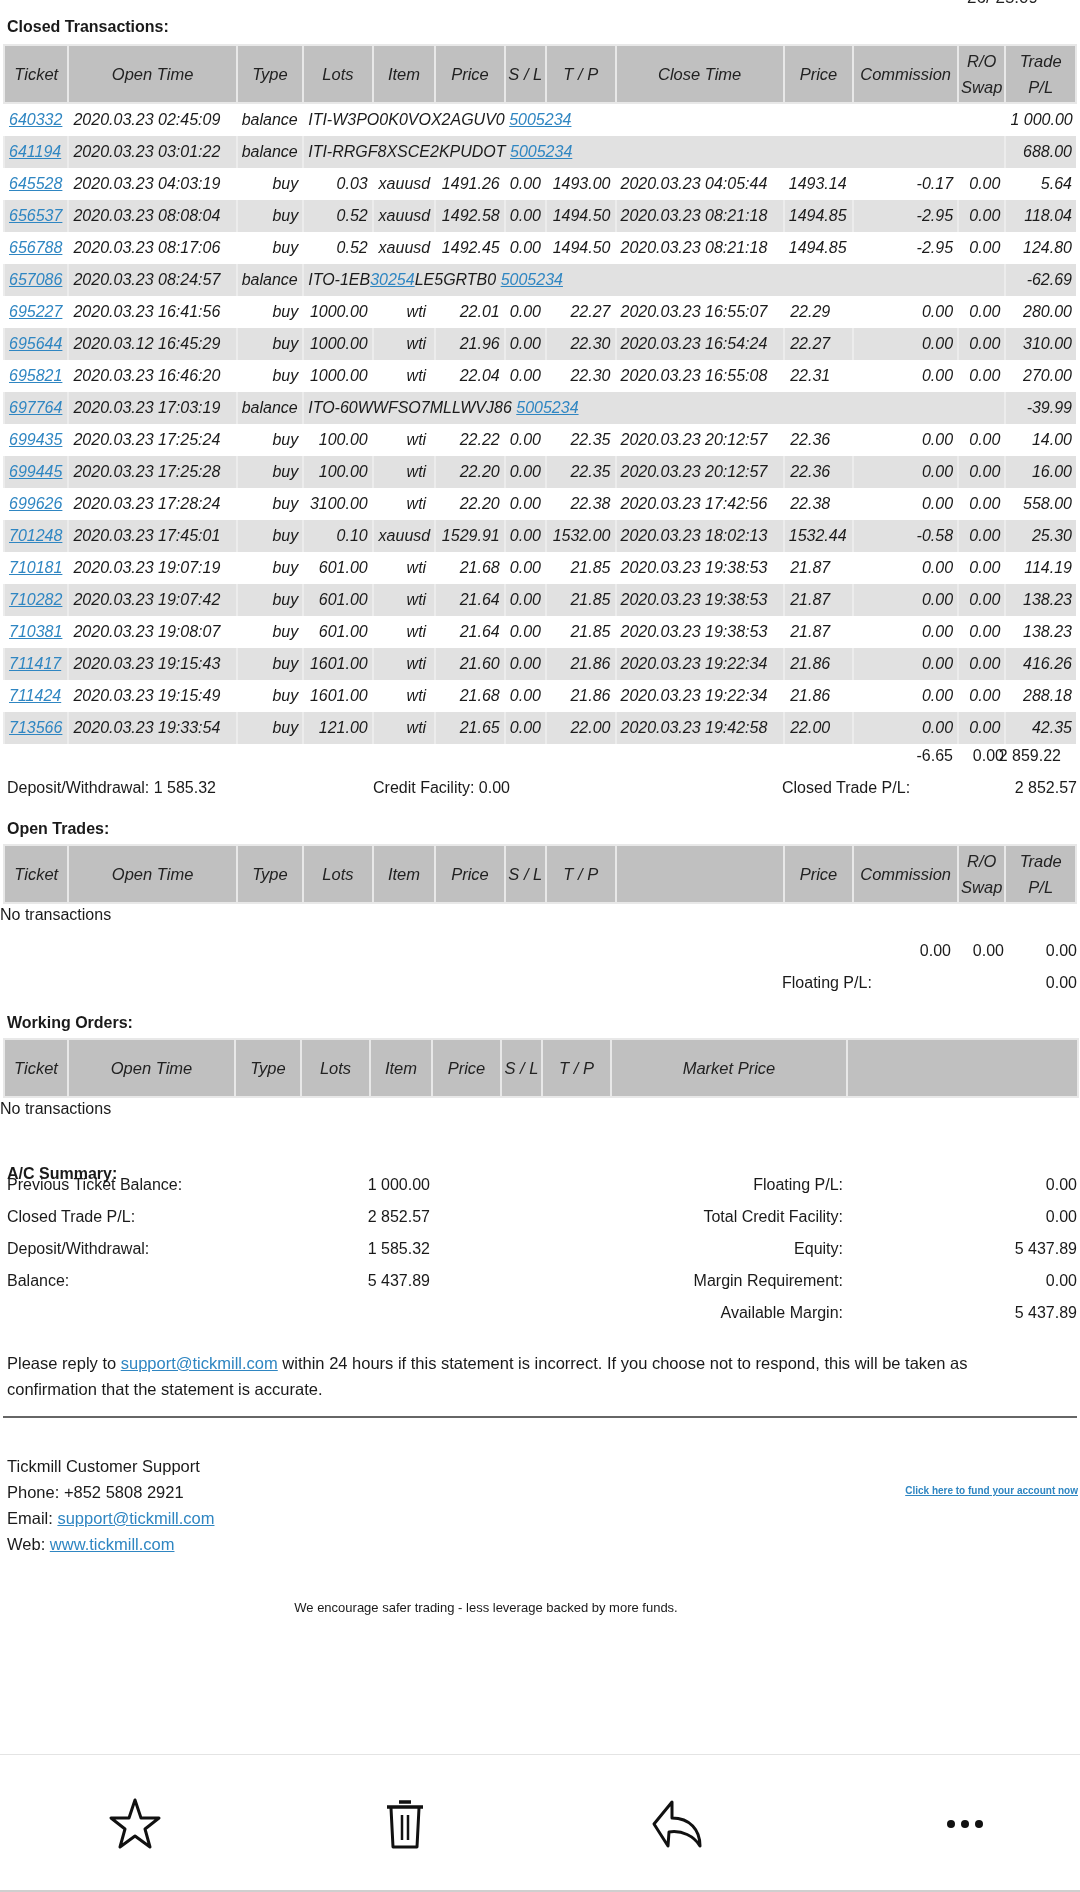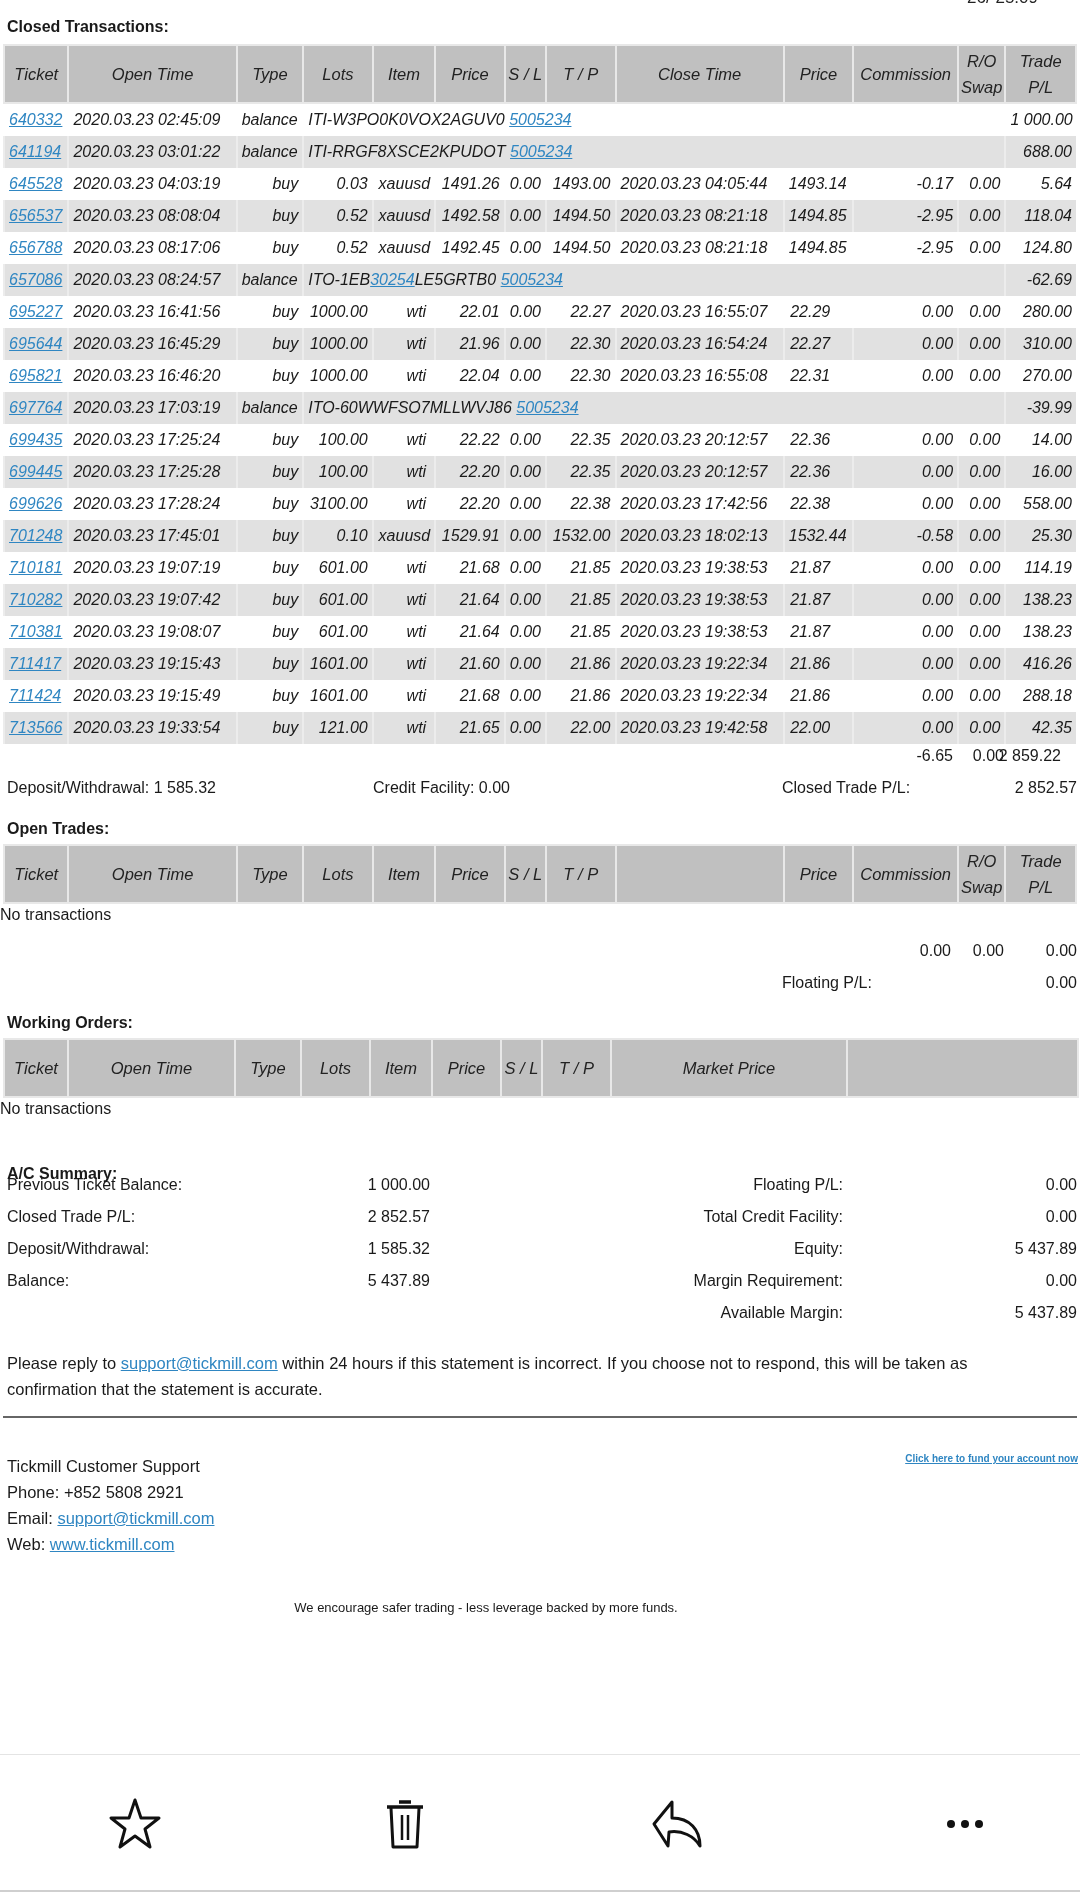--- a/index.html
+++ b/index.html
@@ -159,21 +159,21 @@
           <td class="r">0.00</td>
           <td class="r">22.27</td>
           <td class="l">2020.03.23 16:55:07</td>
           <td class="r" style="padding-right: 22px;">22.29</td>
           <td class="r">0.00</td>
           <td class="r">0.00</td>
           <td class="r">280.00</td>
         </tr>
         <tr class="alt">
           <td class="l"><a>695644</a></td>
-          <td class="l">2020.03.23 16:45:29</td>
+          <td class="l">2020.03.12 16:45:29</td>
           <td class="r">buy</td>
           <td class="r">1000.00</td>
           <td class="r" style="padding-right: 8px;">wti</td>
           <td class="r">21.96</td>
           <td class="r">0.00</td>
           <td class="r">22.30</td>
           <td class="l">2020.03.23 16:54:24</td>
           <td class="r" style="padding-right: 22px;">22.27</td>
           <td class="r">0.00</td>
           <td class="r">0.00</td>
@@ -473,21 +473,21 @@
   </div>
 
   <div class="hr" style="top:1416px;"></div>
 
   <div class="contact" style="top:1453px;">
     <div>Tickmill Customer Support</div>
     <div>Phone: +852 5808 2921</div>
     <div><span>Email: </span><a>support@tickmill.com</a></div>
     <div><span>Web: </span><a>www.tickmill.com</a></div>
   </div>
-  <a class="fund" style="top:1453px;margin-left:20px;">Click here to fund your account now</a>
+  <a class="fund" style="top:1485px;margin-left:20px;">Click here to fund your account now</a>
 
   <div class="tag" style="top:1600px;">We encourage safer trading - less leverage backed by more funds.</div>
 
   <div class="bottombar">
     <div class="btn" style="left:100px;">
       <svg width="60" height="60" viewBox="0 0 60 60">
           <path d="M30 6 L36 24 L54 24 L40 35 L45 53 L30 42 L15 53 L20 35 L6 24 L24 24 Z" fill="none" stroke="#111" stroke-width="3" stroke-linejoin="round"></path>
         </svg>
     </div>
     <div class="btn" style="left:370px;">

